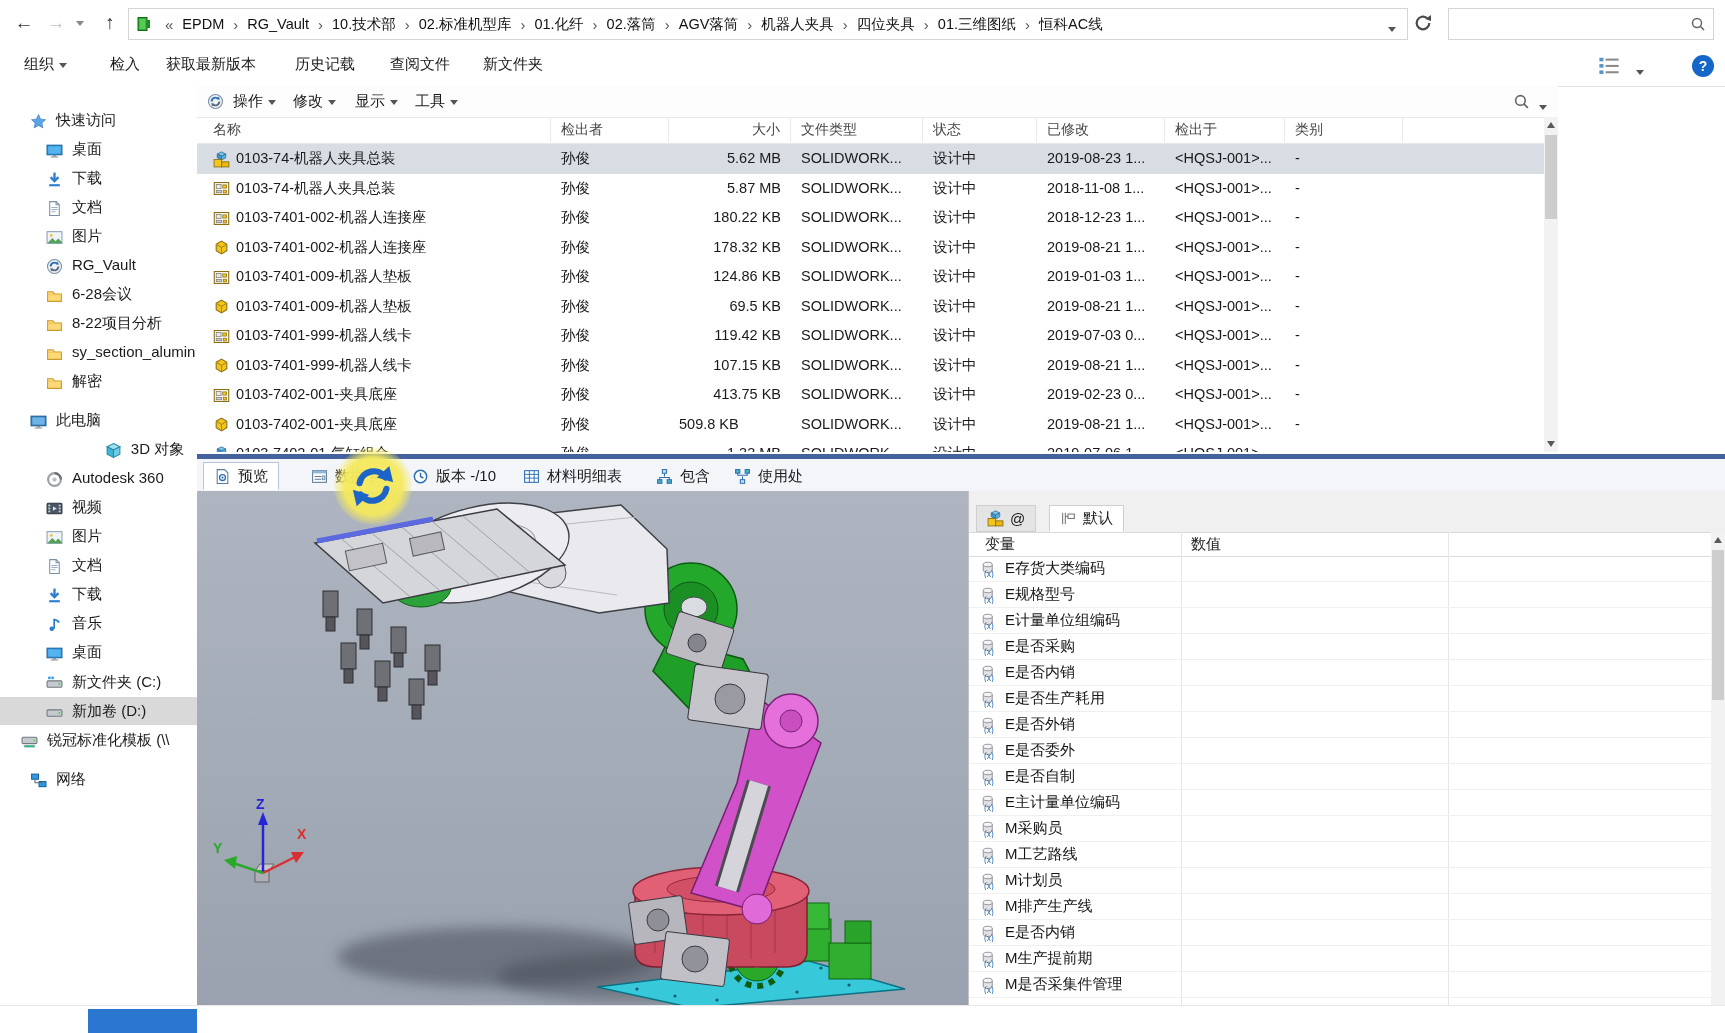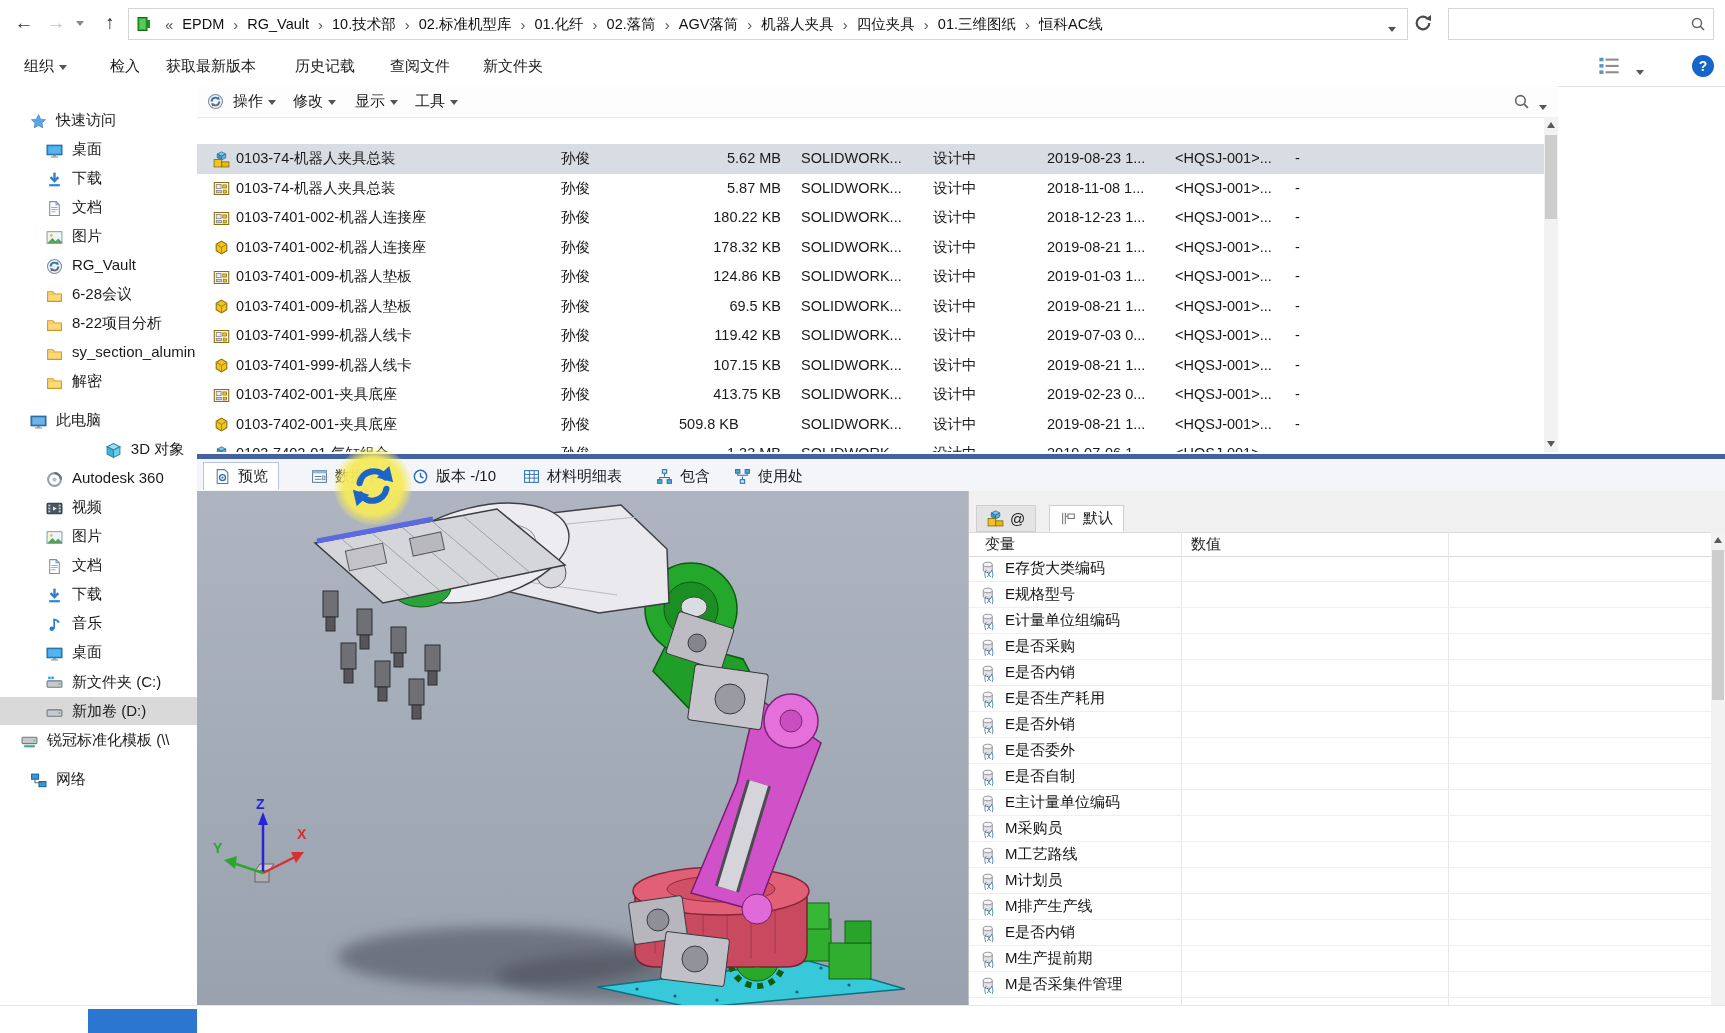--- a/index.html
+++ b/index.html
@@ -18,21 +18,21 @@
                  background:#fff;display:flex;align-items:center;overflow:hidden;}
   #address-field .ic{width:16px;height:16px;margin:0 6px 0 7px;flex:none;}
   .crumb{font-size:14.5px;color:#111;padding:0 2px;white-space:nowrap;}
   .crumb-sep{color:#555;font-size:15px;padding:0 7px;}
   #search-box{position:absolute;left:1448px;top:8px;width:264px;height:30px;border:1px solid #d5d5d5;background:#fff;}
   #search-box input{position:absolute;left:6px;top:3px;width:220px;height:22px;border:0;outline:0;font-size:14px;}
   #search-box .ic{position:absolute;right:7px;top:7px;width:16px;height:16px;}
   #refresh-btn{position:absolute;left:1412px;top:12px;width:22px;height:22px;}
   
   #command-bar{left:0;top:47px;width:1725px;height:39px;background:#fff;border-bottom:1px solid #e2e2e2;}
-  .cmd-item{position:absolute;top:0;height:38px;line-height:38px;font-size:15px;color:#1a1a1a;white-space:nowrap;}
+  .cmd-item{position:absolute;top:0;height:38px;line-height:38px;font-size:15px;color:#1a1a1a;white-space:nowrap;font-family:Liberation Mono, monospace;}
   
   #sidebar{left:0;top:86px;width:197px;height:919px;background:#fff;overflow:hidden;}
   .side-item{position:absolute;left:0;width:197px;height:28px;line-height:28px;font-size:15px;white-space:nowrap;overflow:hidden;}
   .side-item .ic{width:17px;height:17px;margin-right:9px;}
   .side-item.sel{background:#d9d9d9;}
   
   #file-pane{left:197px;top:86px;width:1361px;height:369px;background:#fff;overflow:hidden;}
   #pdm-bar{position:absolute;left:0;top:0;width:1361px;height:31px;background:#fdfdfe;border-bottom:1px solid #e6eaf0;}
   .pdm-menu{position:absolute;top:0;height:30px;line-height:30px;font-size:15px;}
   #pdm-bar .ic{width:17px;height:17px;}
@@ -292,20 +292,30 @@
       <div class="pdm-menu abs" style="left: 36px;">操作<span class="caret"></span></div>
       <div class="pdm-menu abs" style="left: 96px;">修改<span class="caret"></span></div>
       <div class="pdm-menu abs" style="left: 158px;">显示<span class="caret"></span></div>
       <div class="pdm-menu abs" style="left: 218px;">工具<span class="caret"></span></div>
       <div class="abs" style="left: 1316px; top: 6px; width: 18px; height: 18px;"><span class="ic"><svg viewBox="0 0 16 16">
             <circle cx="7" cy="7" r="4.5" stroke="#666" stroke-width="1.5" fill="none"></circle>
             <path d="M10.3 10.3 L14 14" stroke="#666" stroke-width="1.6"></path>
           </svg></span></div>
       <div class="abs" style="left: 1342px; top: 12px;"><span class="caret" style="margin:0;"></span></div>
     </div>
+  <div id="list-header">
+      <div class="hcell" style="left: 6px; width: 348px;">名称</div>
+      <div class="hcell" style="left: 354px; width: 118px;">检出者</div>
+      <div class="hcell" style="left: 472px; width: 122px; text-align: right;">大小</div>
+      <div class="hcell" style="left: 594px; width: 132px;">文件类型</div>
+      <div class="hcell" style="left: 726px; width: 114px;">状态</div>
+      <div class="hcell" style="left: 840px; width: 128px;">已修改</div>
+      <div class="hcell" style="left: 968px; width: 120px;">检出于</div>
+      <div class="hcell" style="left: 1088px; width: 118px;">类别</div>
+    </div>
   <div id="file-rows">
       <div class="frow sel" style="top: 1px; padding-left: 6px;">
         <div class="fcell" style="width: 348px;"><span class="ic"><svg viewBox="0 0 16 16">
               <polygon points="8,0.8 12,2.8 8,4.8 4,2.8" fill="#7ec3e8" stroke="#2a6b96" stroke-width=".7"></polygon>
               <polygon points="4,2.8 8,4.8 8,8.4 4,6.4" fill="#3f97c6" stroke="#2a6b96" stroke-width=".7"></polygon>
               <polygon points="12,2.8 12,6.4 8,8.4 8,4.8" fill="#5fb0dc" stroke="#2a6b96" stroke-width=".7"></polygon>
               <rect x="1" y="8" width="7.2" height="7" fill="#f2c51d" stroke="#8a6d10" stroke-width=".8"></rect>
               <rect x="8.2" y="10.2" width="6.8" height="4.8" fill="#e8b90f" stroke="#8a6d10" stroke-width=".8"></rect>
             </svg></span><span>0103-74-机器人夹具总装</span></div>
         <div class="fcell" style="width: 118px;">孙俊</div>

